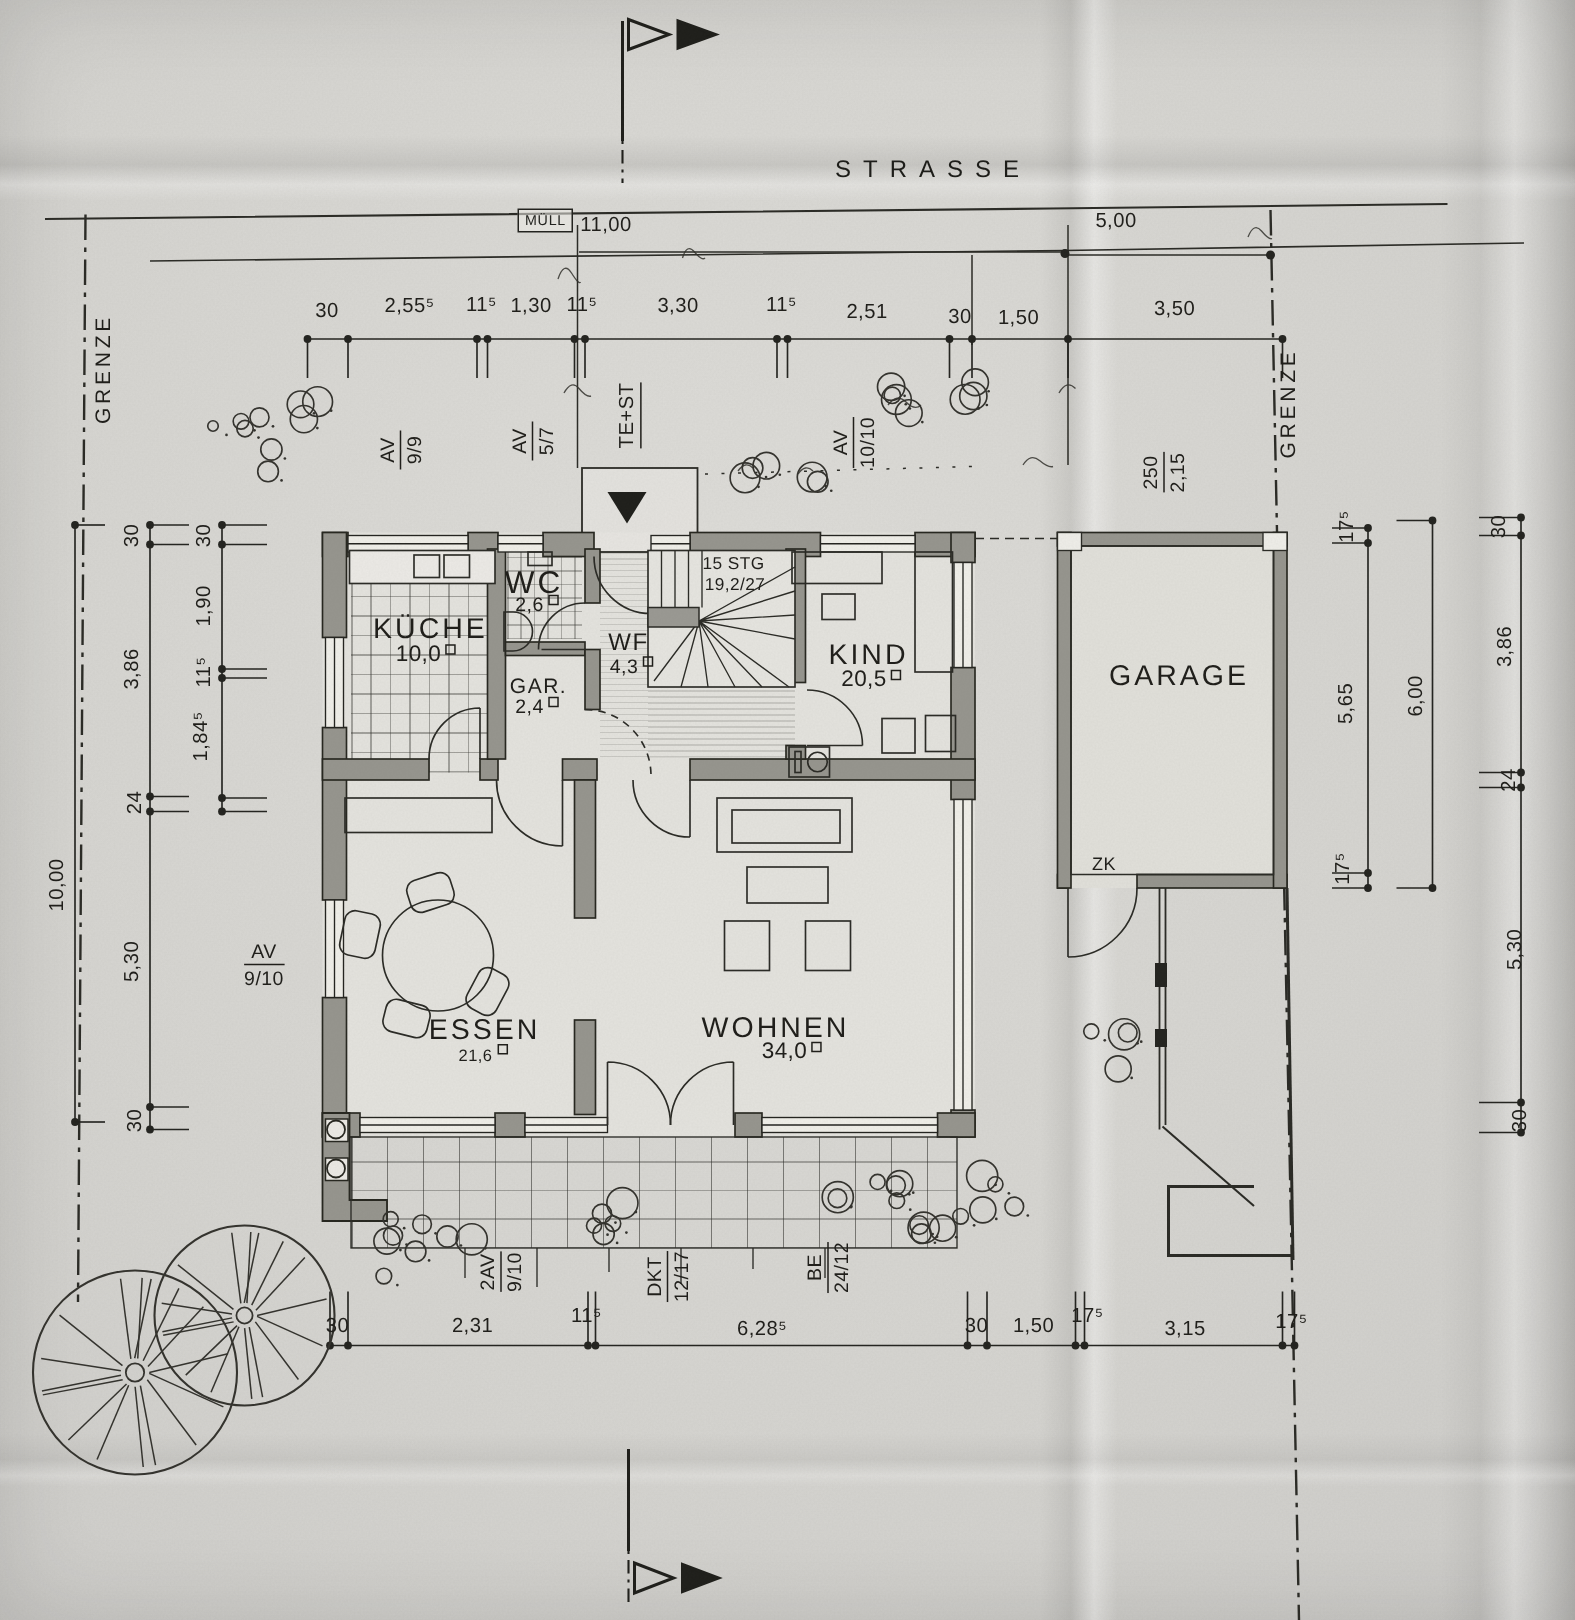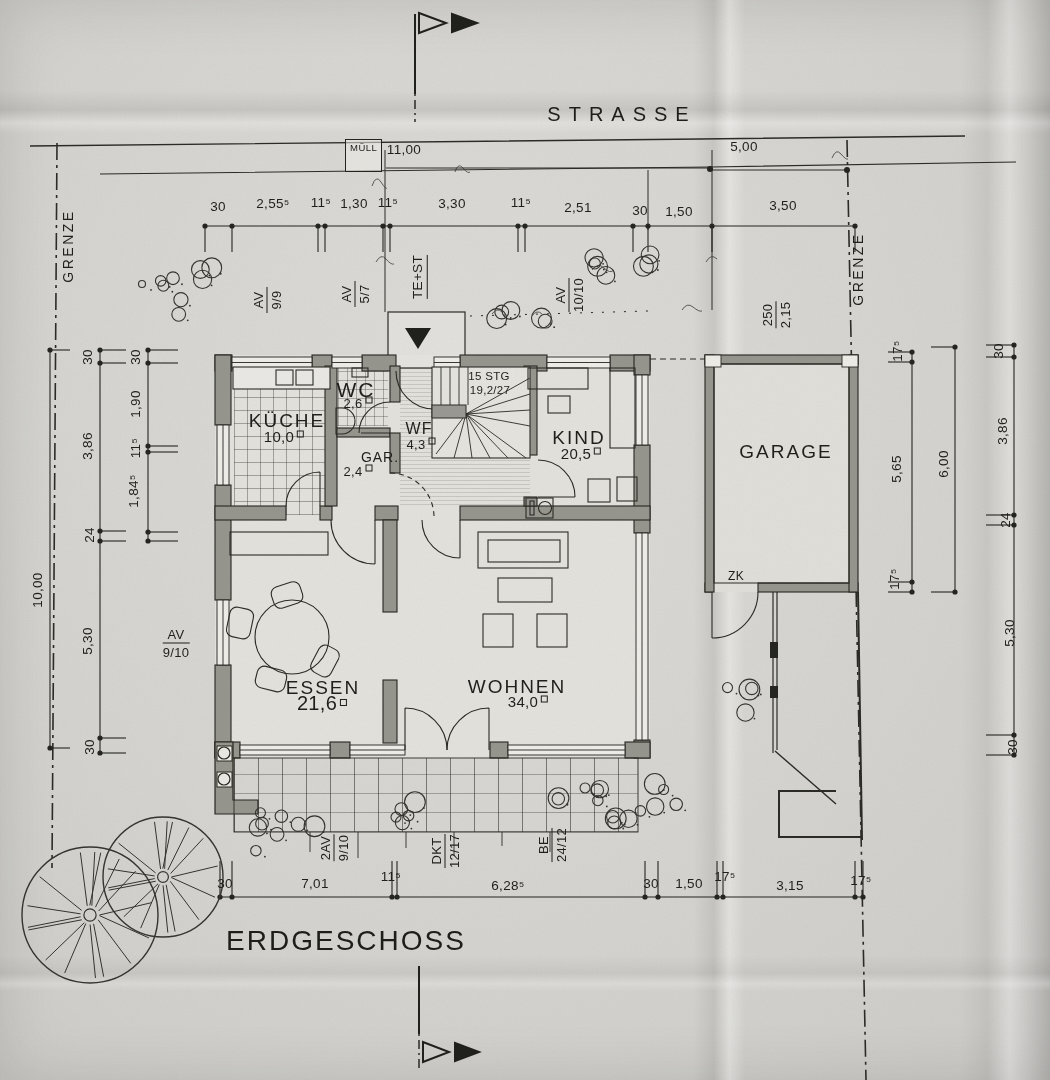--- a/index.html
+++ b/index.html
@@ -19,24 +19,24 @@
     color:#201f1b;transform:translate(-50%,-50%);letter-spacing:.3px;
   }
   .rot{transform:translate(-50%,-50%) rotate(-90deg);}
   .name{font-size:19px;letter-spacing:2px;}
   .small{font-size:11.5px;}
   .sq{display:inline-block;width:5px;height:5px;border:1.3px solid #201f1b;margin-left:3px;vertical-align:4px;}
   .frac{display:flex;flex-direction:column;align-items:center;gap:1px;min-width:26px;}
   .frac .bar{width:100%;height:0;border-top:1.4px solid #201f1b;margin:1px 0;}
   .frac span{font-size:13px;}
   .tes{border-bottom:1.4px solid #201f1b;padding-bottom:2px;}
-  .muell{position:absolute;border:1.7px solid #23231f;padding:2px 4px 18px 4px;font-size:9.5px;
+  .muell{position:absolute;border:1.7px solid #23231f;padding:2px 4px 1px 4px;font-size:9.5px;
          letter-spacing:.5px;background:rgba(236,235,230,.55);}
   .title{font-size:28px;letter-spacing:2px;color:#1d1d19;}
-  .street{font-size:20px;letter-spacing:8px;color:#1d1d19;}
+  .street{font-size:16px;letter-spacing:8px;color:#1d1d19;}
   .grenze{font-size:14px;letter-spacing:2.5px;}
 </style>
 </head>
 <body>
 
 <div id="plan">
 
   <div class="crease" style="left:693px;top:0;width:52px;height:100%;
        background:linear-gradient(90deg,transparent,rgba(0,0,0,.07) 40%,rgba(255,255,255,.35) 70%,transparent);"></div>
   <div class="crease" style="left:0;top:90px;width:100%;height:44px;
@@ -544,36 +544,35 @@
         </g>
       </g>
 
     <rect width="1050" height="1080" filter="url(#grain)"></rect>
   </svg>
 
   <div class="labels">
 
     <span class="lbl street" style="left:622px;top:114px">STRASSE</span>
     <div class="muell" style="left:345px;top:139px"><span>MÜLL</span></div>
-    <span class="lbl title" style="left:346px;top:941px">ERDGESCHOSS</span>
     <span class="lbl rot grenze" style="left:68px;top:246px">GRENZE</span>
     <span class="lbl rot grenze" style="left:858px;top:269px">GRENZE</span>
 
     <span class="lbl name" style="left:287px;top:420px">KÜCHE</span>
     <span class="lbl" style="left:284px;top:436px;font-size:15px"><span>10,0</span><i class="sq"></i></span>
     <span class="lbl" style="left:356px;top:389px;font-size:21px;letter-spacing:2px">WC</span>
     <span class="lbl" style="left:358px;top:403px;font-size:13px"><span>2,6</span><i class="sq"></i></span>
-    <span class="lbl" style="left:380px;top:457px;font-size:14px;letter-spacing:1px">GAR.</span>
+    <span class="lbl" style="left:359px;top:457px;font-size:14px;letter-spacing:1px">GAR.</span>
     <span class="lbl" style="left:358px;top:471px;font-size:13px"><span>2,4</span><i class="sq"></i></span>
     <span class="lbl" style="left:419px;top:429px;font-size:16px;letter-spacing:1px">WF</span>
     <span class="lbl" style="left:421px;top:444px;font-size:13px"><span>4,3</span><i class="sq"></i></span>
     <span class="lbl name" style="left:579px;top:437px">KIND</span>
     <span class="lbl" style="left:581px;top:453px;font-size:15px"><span>20,5</span><i class="sq"></i></span>
     <span class="lbl name" style="left:323px;top:687px">ESSEN</span>
-    <span class="lbl" style="left:322px;top:703px;font-size:20px"><span>21,6</span><i class="sq"></i></span>
+    <span class="lbl" style="left:322px;top:703px;font-size:11px"><span>21,6</span><i class="sq"></i></span>
     <span class="lbl name" style="left:517px;top:686px">WOHNEN</span>
     <span class="lbl" style="left:528px;top:701px;font-size:15px"><span>34,0</span><i class="sq"></i></span>
     <span class="lbl name" style="left:786px;top:451px">GARAGE</span>
     <span class="lbl" style="left:736px;top:576px;font-size:12px">ZK</span>
 
     <span class="lbl small" style="left:489px;top:377px">15 STG</span>
     <span class="lbl small" style="left:490px;top:391px">19,2/27</span>
 
     <div class="lbl frac rot" style="left:267px;top:300px">
       <span>AV</span>
@@ -625,21 +624,21 @@
     <span class="lbl" style="left:354px;top:204px">1,30</span>
     <span class="lbl" style="left:388px;top:203px">11⁵</span>
     <span class="lbl" style="left:452px;top:204px">3,30</span>
     <span class="lbl" style="left:521px;top:203px">11⁵</span>
     <span class="lbl" style="left:578px;top:208px">2,51</span>
     <span class="lbl" style="left:640px;top:211px">30</span>
     <span class="lbl" style="left:679px;top:212px">1,50</span>
     <span class="lbl" style="left:783px;top:206px">3,50</span>
 
     <span class="lbl" style="left:225px;top:884px">30</span>
-    <span class="lbl" style="left:315px;top:884px">7,01</span>
+    <span class="lbl" style="left:315px;top:884px">2,31</span>
     <span class="lbl" style="left:391px;top:877px">11⁵</span>
     <span class="lbl" style="left:508px;top:886px">6,28⁵</span>
     <span class="lbl" style="left:651px;top:884px">30</span>
     <span class="lbl" style="left:689px;top:884px">1,50</span>
     <span class="lbl" style="left:725px;top:877px">17⁵</span>
     <span class="lbl" style="left:790px;top:886px">3,15</span>
     <span class="lbl" style="left:861px;top:881px">17⁵</span>
 
     <span class="lbl rot" style="left:38px;top:590px">10,00</span>
     <span class="lbl rot" style="left:88px;top:357px">30</span>

